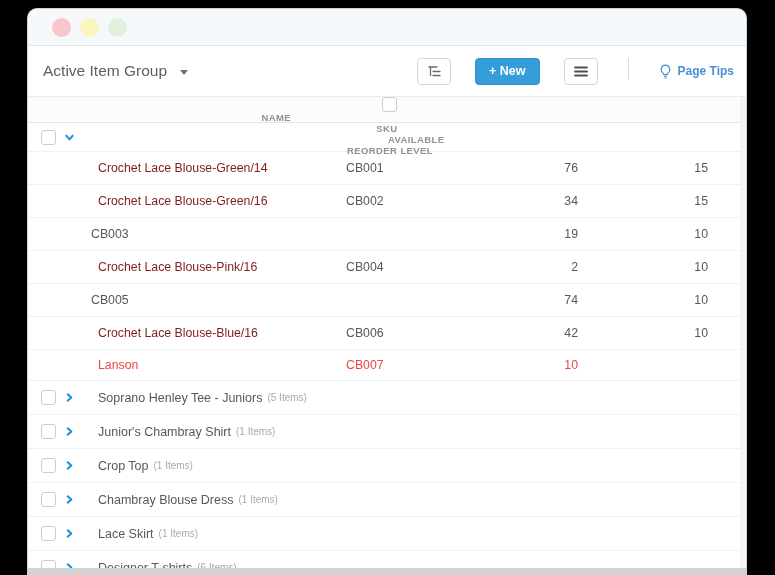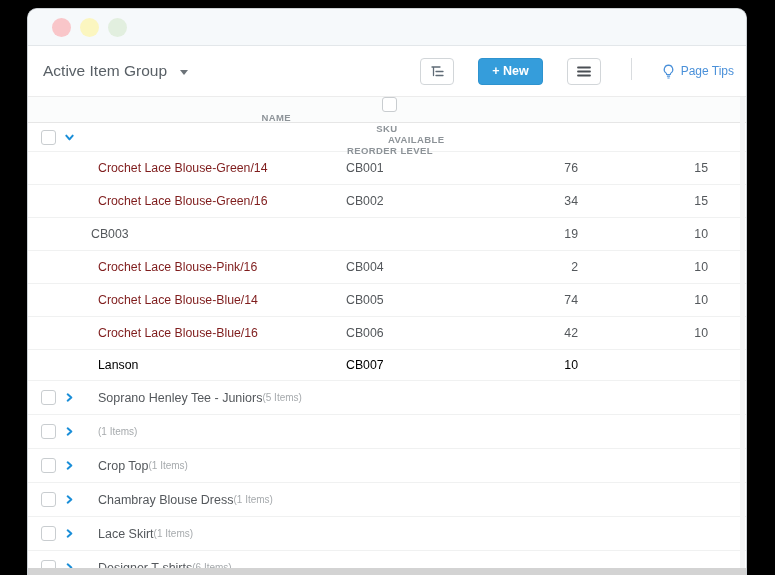--- a/index.html
+++ b/index.html
@@ -30,21 +30,21 @@
   .tbtn{
     height:27px;min-width:34px;background:#fff;border:1px solid #d2d6d9;border-radius:4px;
     display:flex;align-items:center;justify-content:center;padding:0 8px;cursor:pointer;box-sizing:border-box;
   }
   .btn-new{
     height:27px;background:#359ddb;border:1px solid #2e93cf;border-radius:4px;color:#fff;
     font-size:12.5px;font-weight:600;display:flex;align-items:center;justify-content:center;
     padding:0 13px;cursor:pointer;box-sizing:border-box;font-family:"Liberation Sans",sans-serif;
   }
   .vdiv{width:1px;height:22px;background:#d9dcdf;margin:0 6px}
-  .page-tips{display:flex;align-items:center;gap:6px;color:#4a90d9;font-size:12px;font-weight:400;cursor:pointer}
+  .page-tips{display:flex;align-items:center;gap:6px;color:#4a90d9;font-size:12px;font-weight:700;cursor:pointer}
   
   .thead{
     display:flex;align-items:center;height:27px;background:#fbfcfc;
     border-top:1px solid #ececec;border-bottom:1px solid #e6e6e6;box-sizing:border-box;
     font-size:9.5px;font-weight:700;color:#8d9398;letter-spacing:.4px;flex-direction:column;
   }
   .c1{width:36px;flex:none;display:flex;align-items:center;padding-left:13px;box-sizing:border-box}
   .c2{width:27px;flex:none;display:flex;align-items:center}
   .c3{width:255px;flex:none;display:flex;align-items:center;box-sizing:border-box}
   .c4{flex:1;display:flex;align-items:center}
@@ -54,23 +54,23 @@
   .row{display:flex;align-items:center;height:32px;border-bottom:1px solid #f0f1f1;background:#fff}
   .row .c3{padding-left:7px}
   .row-parent{height:28px}
   .row-inactive{height:30px}
   .row-group{height:33px}
   .checkbox{width:13px;height:13px;border:1px solid #c9cdd0;border-radius:3px;background:#fff;cursor:pointer;flex:none}
   .caret{display:flex;align-items:center;cursor:pointer}
   .link{color:#7f1d1d;font-size:12.3px;cursor:pointer;text-decoration:none}
   .txt{font-size:12.3px;color:#54585c}
   .gname{font-size:12.5px;color:#54585c;cursor:pointer}
-  .gcount{font-size:10px;color:#a6aaad;}
+  .gcount{font-size:10px;color:#a6aaad;margin-left:5px}
   .row-inactive .iname{color:#9ca0a4}
-  .row-inactive .txt{color:#000000}
+  .row-inactive .txt{color:#ef4444}
   .gutter{position:absolute;top:88px;right:1px;bottom:7px;width:5px;background:#f3f4f5}
   .bottombar{position:absolute;left:0;right:0;bottom:0;height:7px;background:#d3d3d3}
 </style>
 </head>
 <body>
 
 <div class="window">
 
   <div class="titlebar">
     <span class="dot" style="background: rgb(249, 198, 201);"></span>
@@ -199,23 +199,20 @@
         <div class="c5">
           <span class="txt">2</span>
         </div>
         <div class="c6">
           <span class="txt">10</span>
         </div>
       </div>
       <div class="row row-variant">
         <div class="c1"></div>
         <div class="c2"></div>
-        <div class="c3">
-          <a class="link">Crochet Lace Blouse-Blue/14</a>
-        </div>
         <div class="c4">
           <span class="txt">CB005</span>
         </div>
         <div class="c5">
           <span class="txt">74</span>
         </div>
         <div class="c6">
           <span class="txt">10</span>
         </div>
       </div>
@@ -275,20 +272,21 @@
           <span class="checkbox"></span>
         </div>
         <div class="c2">
           <span class="caret">
             <svg width="11" height="11" viewBox="0 0 12 12">
               <polyline points="4,2.5 8,6 4,9.5" fill="none" stroke="#1a8ed8" stroke-width="2.2" stroke-linecap="round" stroke-linejoin="round"></polyline>
             </svg>
           </span>
         </div>
         <div class="c3">
+          <span class="gname">Junior's Chambray Shirt</span>
           <span class="gcount">(1 Items)</span>
         </div>
         <div class="c4"></div>
         <div class="c5"></div>
         <div class="c6"></div>
       </div>
       <div class="row row-group">
         <div class="c1">
           <span class="checkbox"></span>
         </div>

